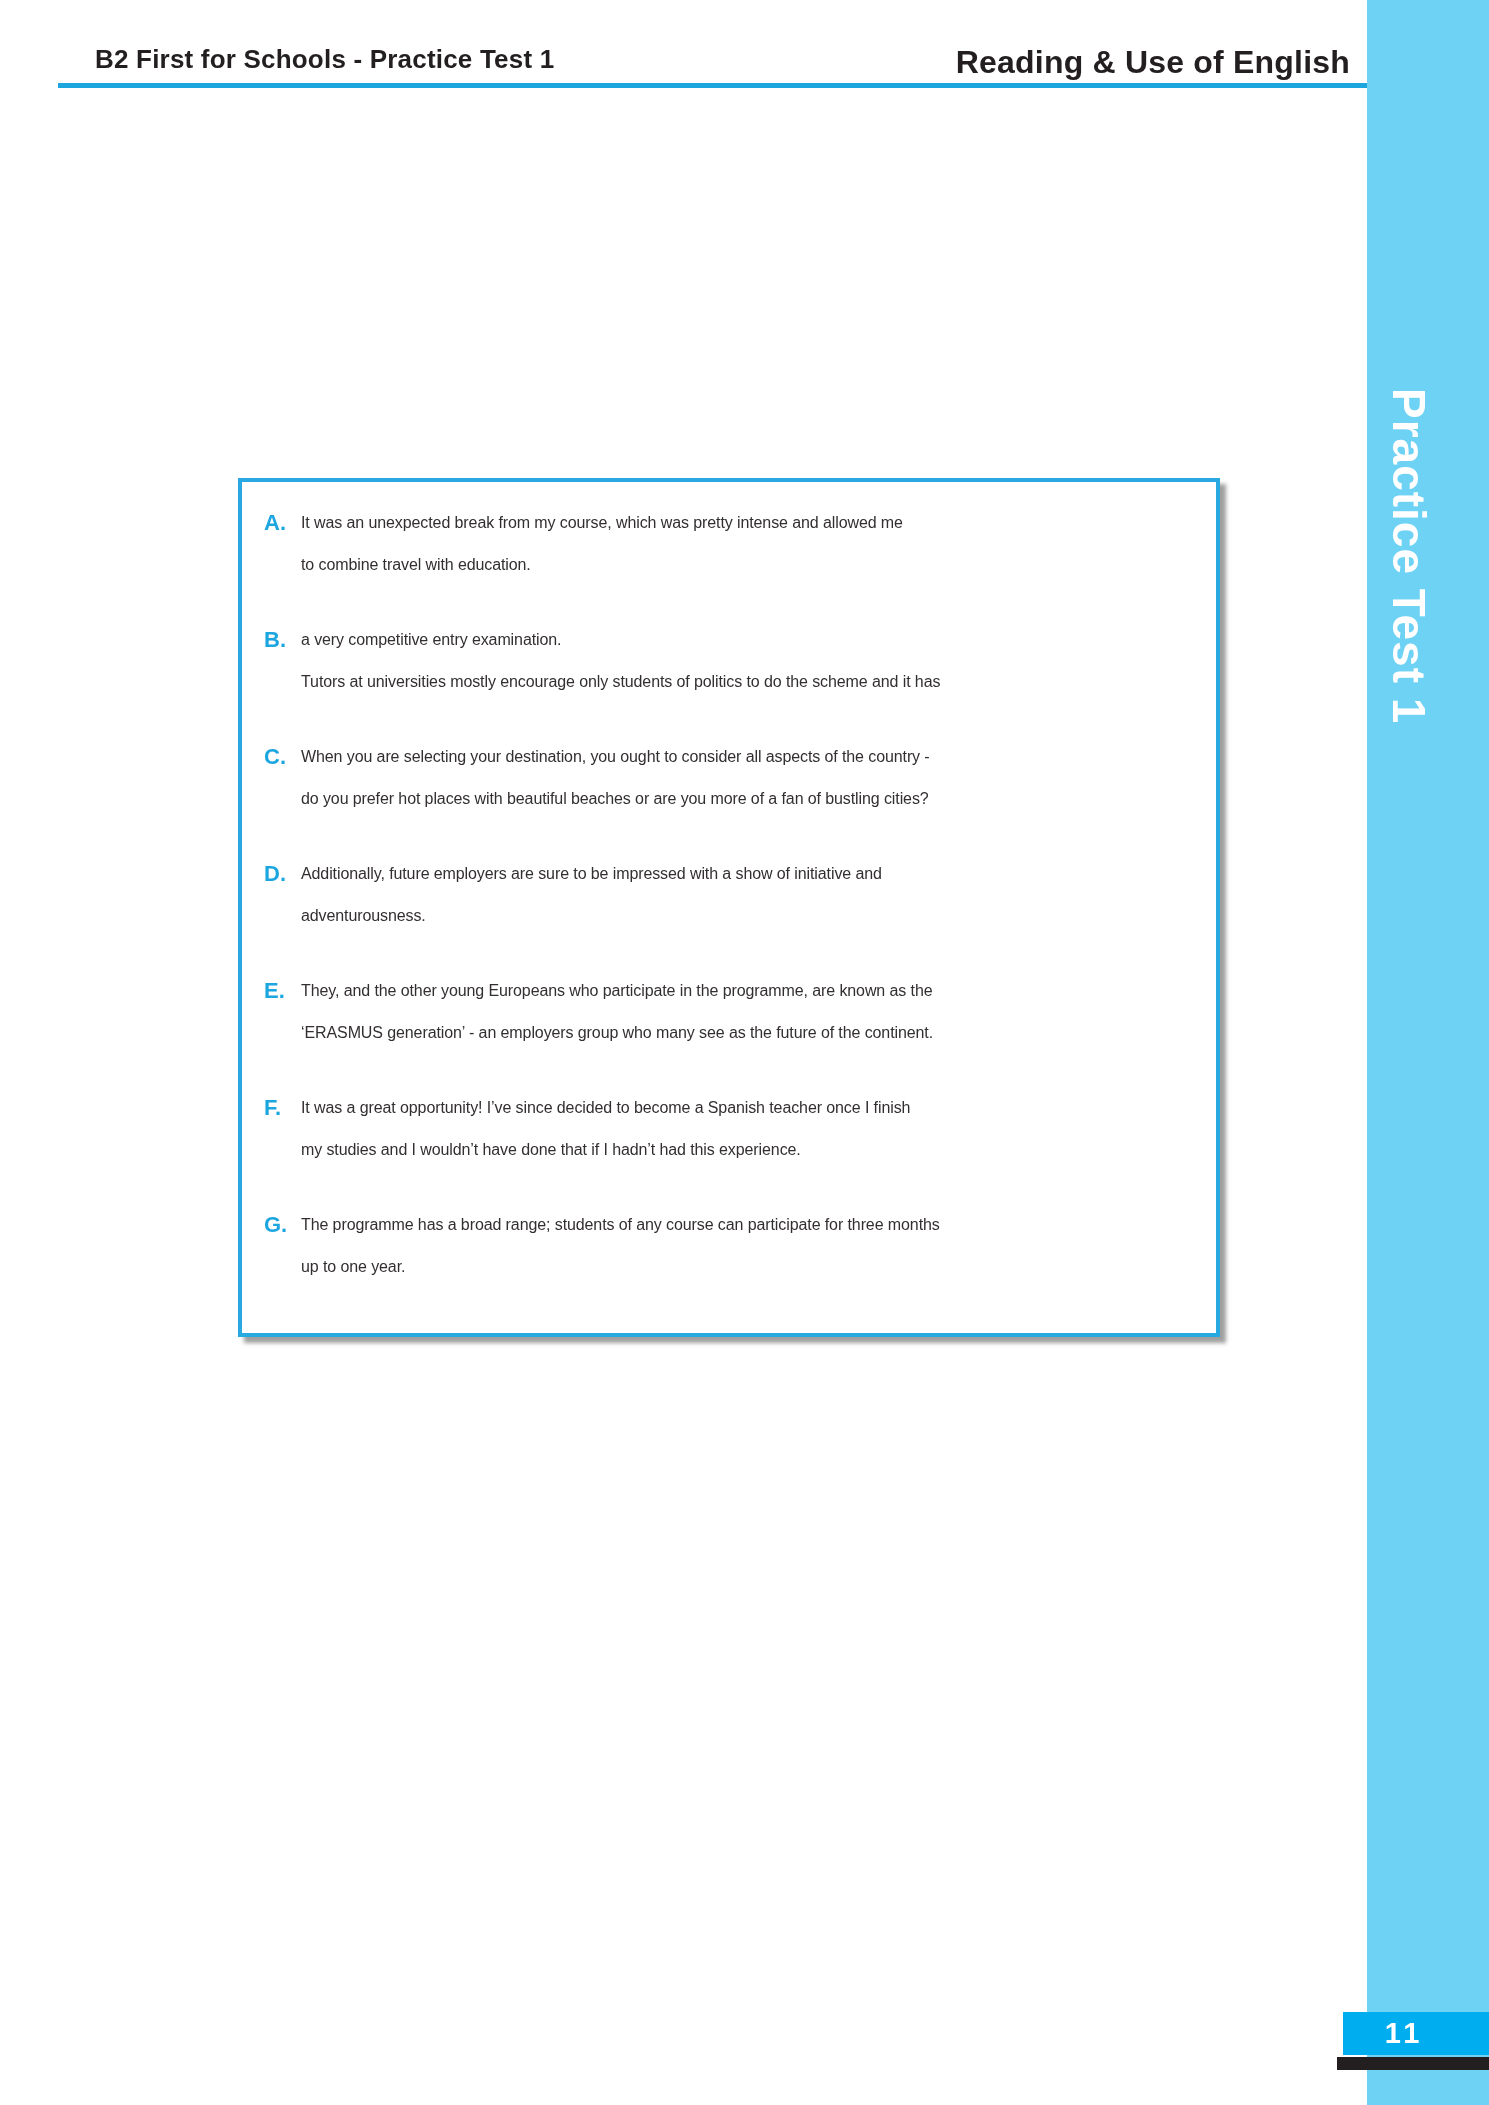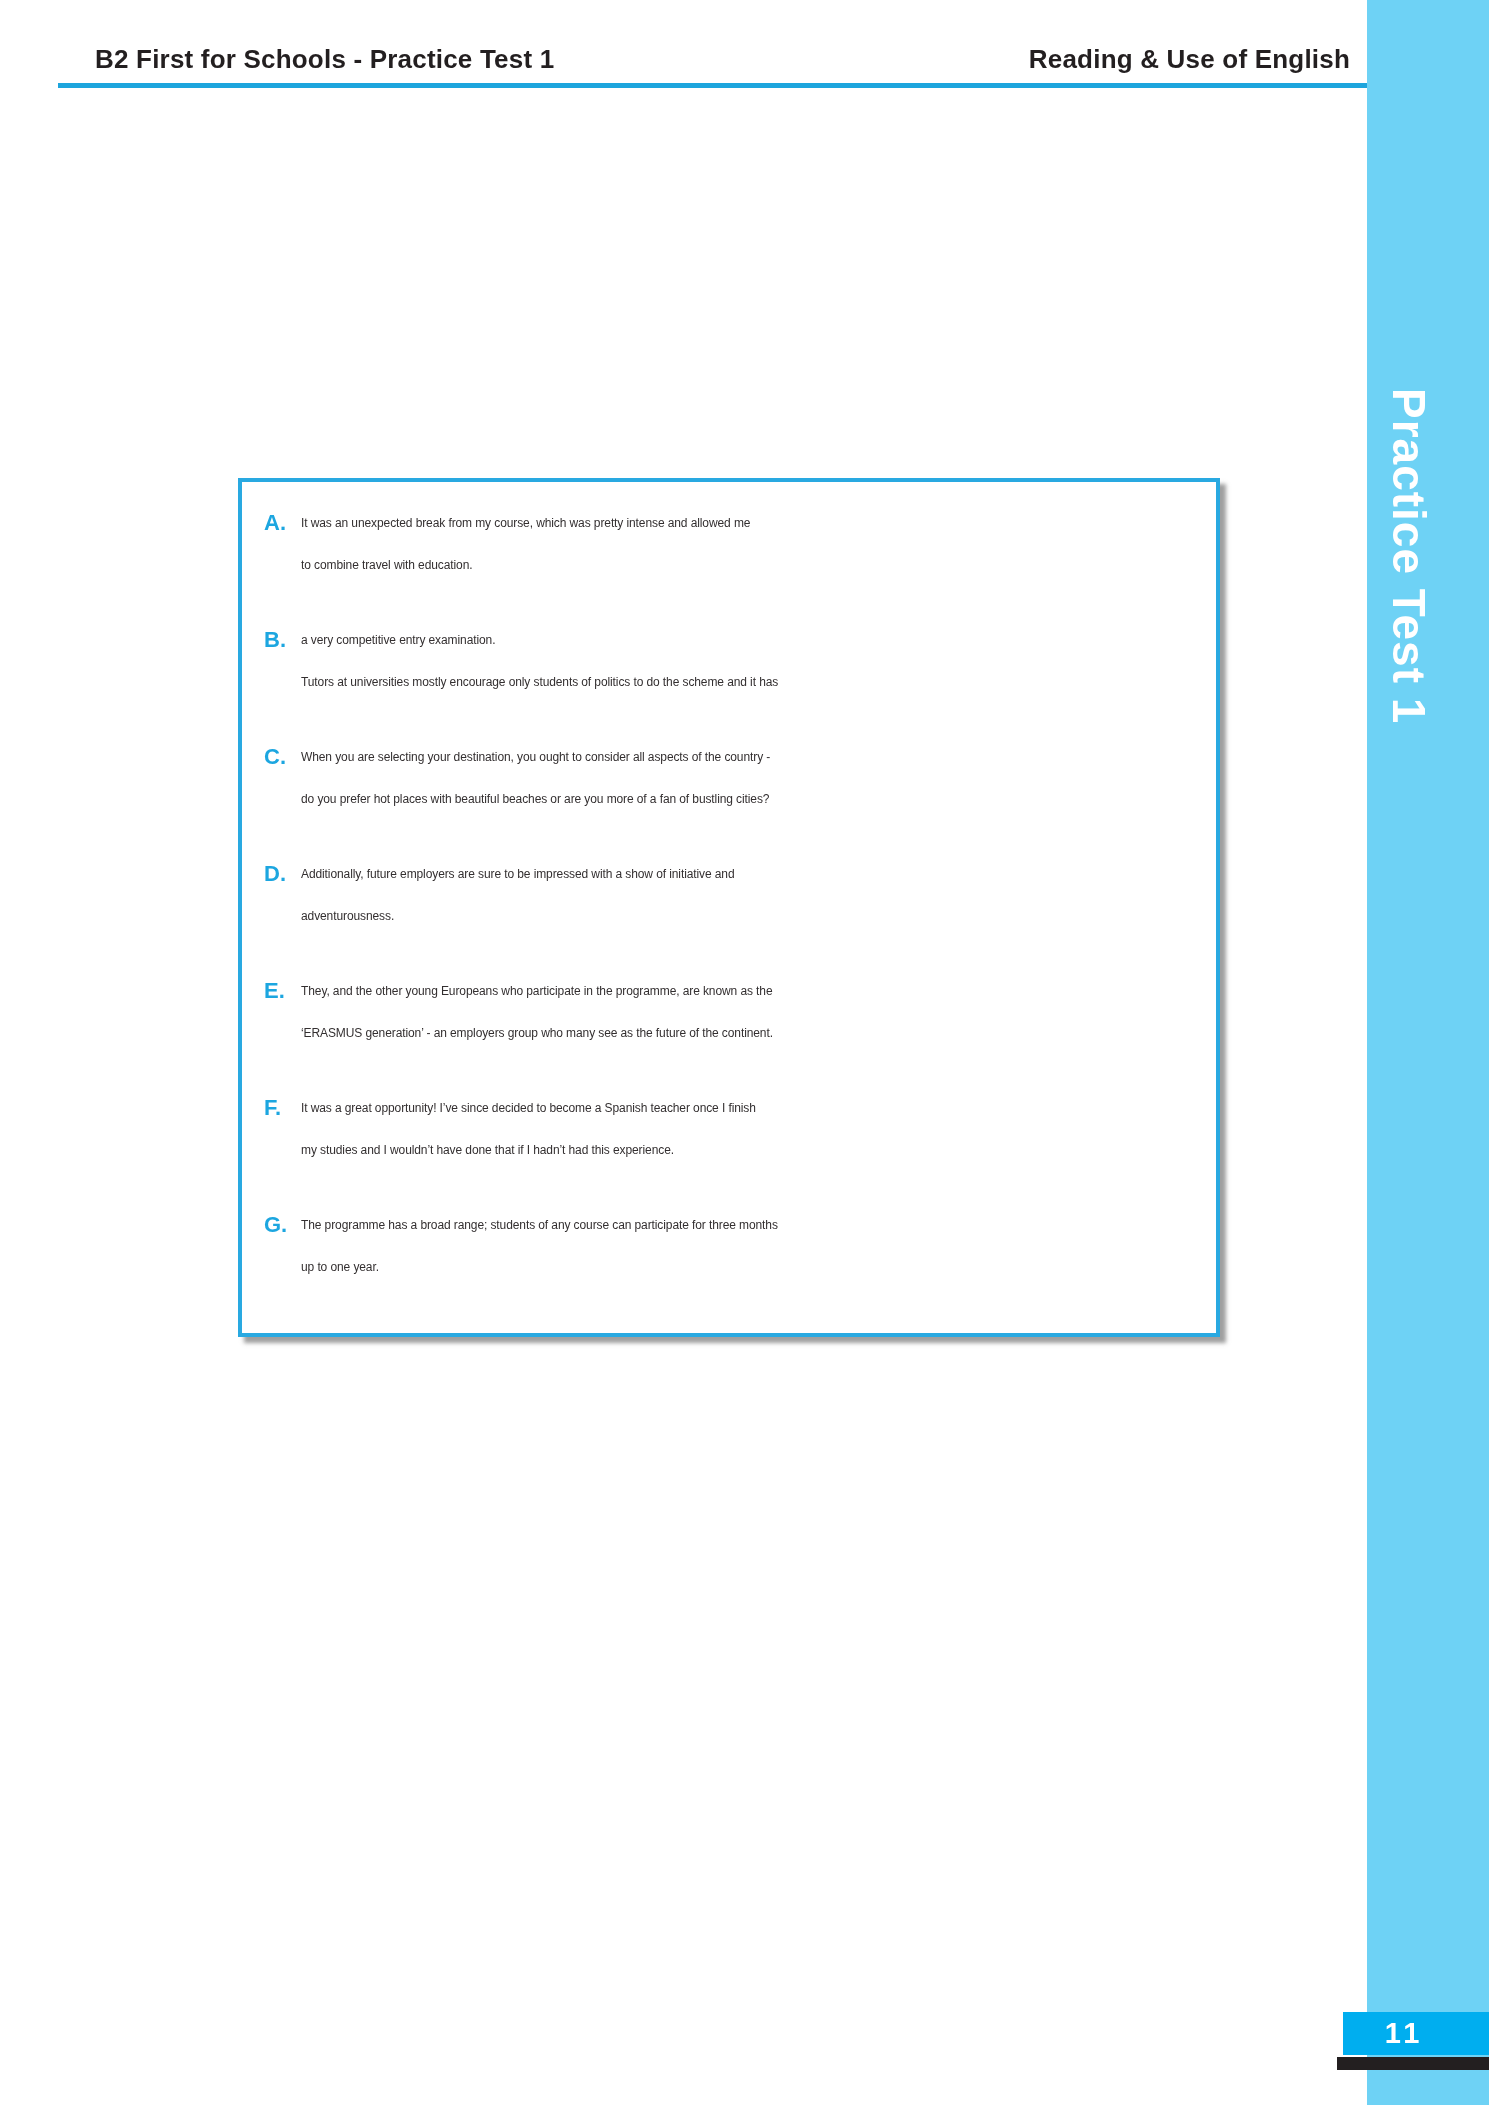--- a/index.html
+++ b/index.html
@@ -19,21 +19,21 @@
     font-size: 26px;
     font-weight: bold;
     color: #231f20;
     letter-spacing: 0.2px;
     white-space: nowrap;
   }
   .header-right {
     position: absolute;
     top: 44px;
     right: 139px;
-    font-size: 26px;
+    font-size: 32px;
     font-weight: bold;
     color: #231f20;
     letter-spacing: 0.2px;
     white-space: nowrap;
   }
   .header-rule {
     position: absolute;
     left: 58px;
     top: 83px;
     width: 1309px;
@@ -77,21 +77,21 @@
   .option-label {
     flex: none;
     width: 37px;
     font-size: 22px;
     font-weight: bold;
     color: #1ca6e0;
     line-height: 42px;
   }
   .option-text { color: #332f30; }
   .option-line {
-    font-size: 12px;
+    font-size: 16px;
     line-height: 42px;
     letter-spacing: -0.1px;
     white-space: nowrap;
   }
   
   .page-num-box {
     position: absolute;
     left: 1343px;
     top: 2012px;
     width: 146px;

